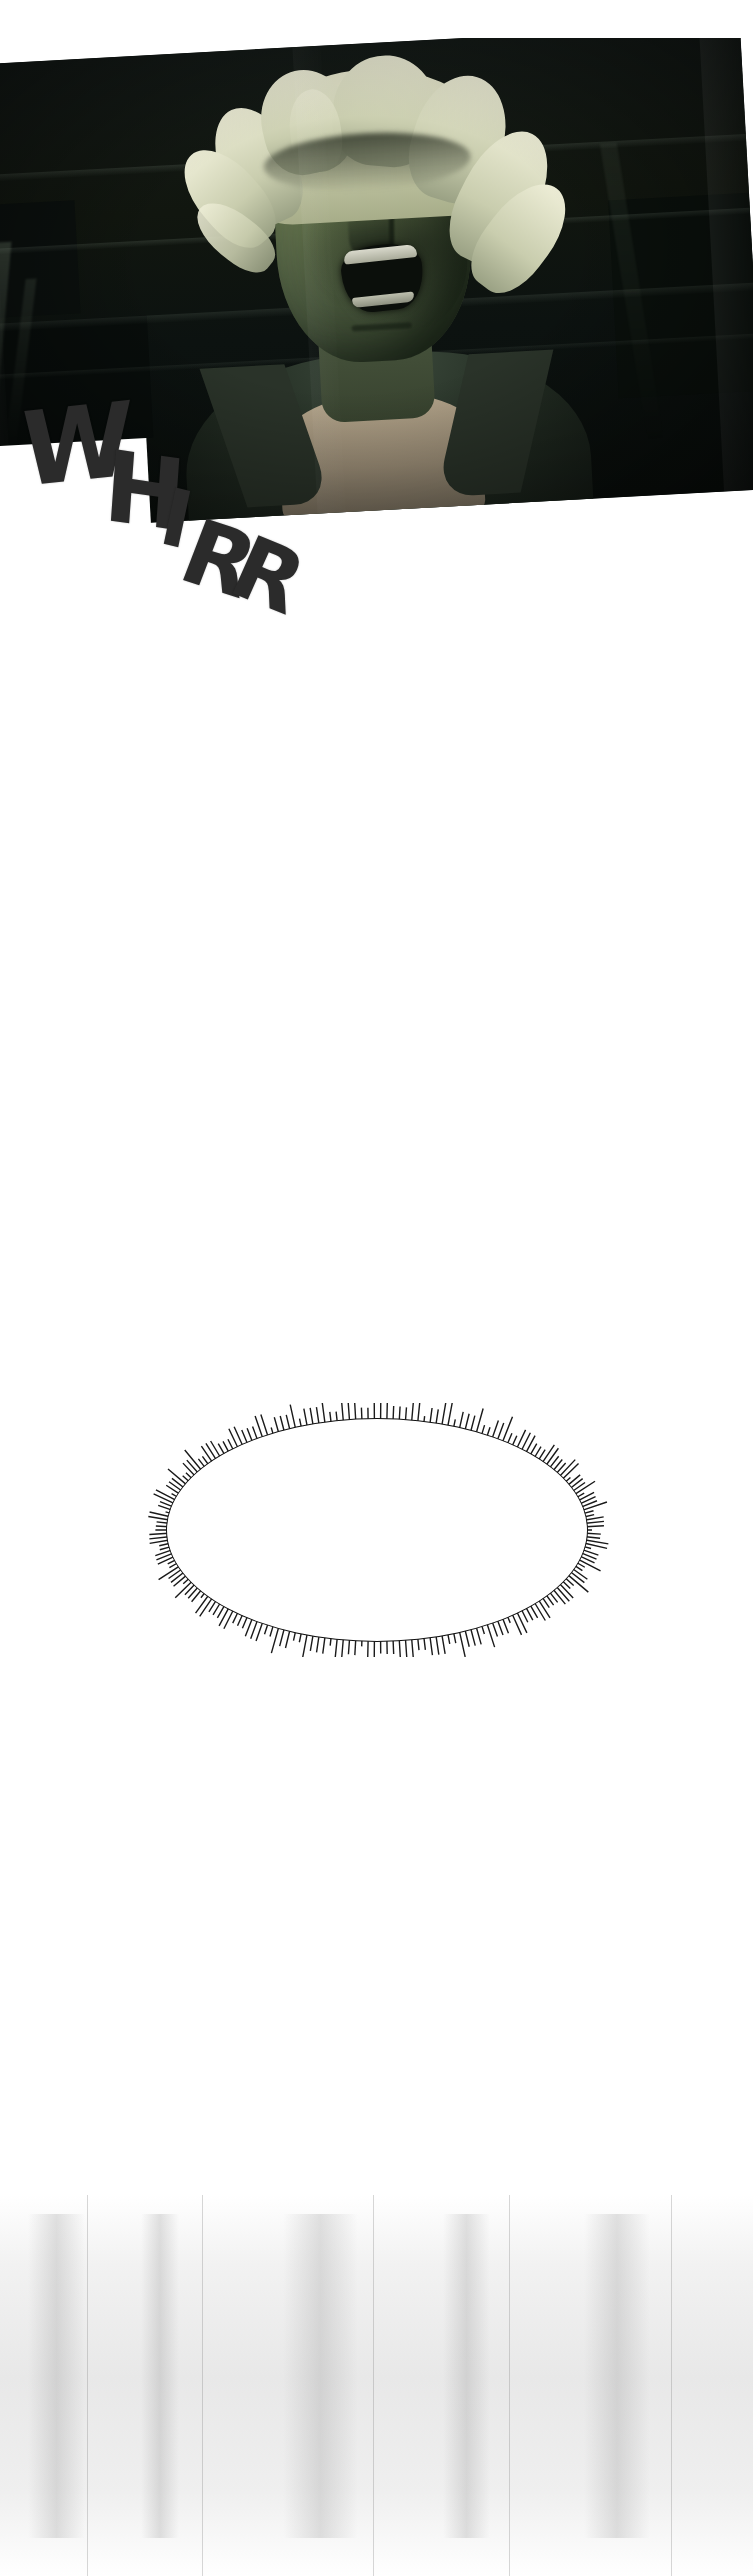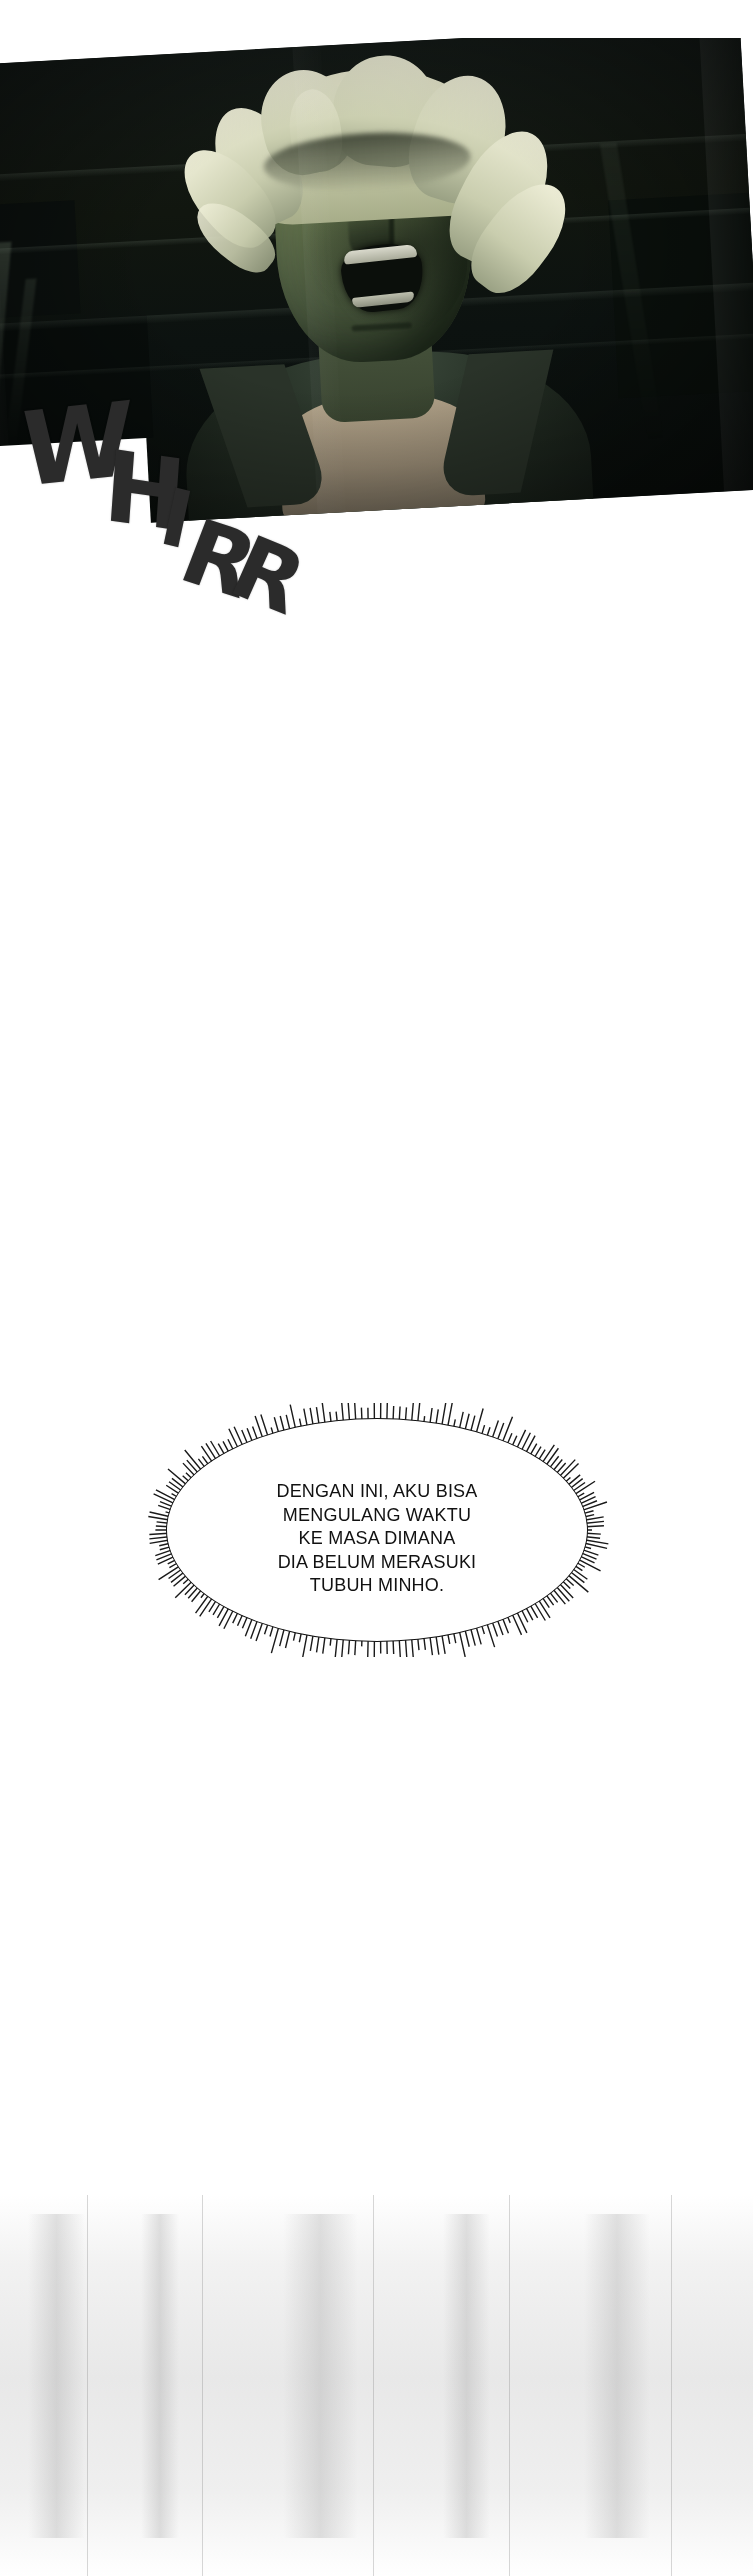--- a/index.html
+++ b/index.html
@@ -480,25 +480,20 @@
     </div>
   </div>
 
   <div class="balloon-wrap">
     <svg class="balloon-spikes" viewBox="0 0 500 270" width="471" height="254">
       <g id="spike-group" fill="none" stroke="#1a1a1a" stroke-width="1.6">
           <path d="M472.0,135.0L478.0,135.0M471.9,138.5L487.4,139.4M471.6,142.1L486.6,143.8M471.1,145.6L495.4,149.7M470.4,149.1L494.0,154.5M469.5,152.6L477.0,154.7M468.4,156.1L484.8,161.7M467.1,159.5L482.8,165.9M465.7,163.0L480.7,169.9M464.0,166.4L487.1,178.5M462.1,169.8L470.4,174.6M460.1,173.1L467.8,178.2M457.8,176.5L473.1,187.4M455.4,179.7L469.9,191.0M452.8,183.0L474.1,201.0M450.0,186.2L458.5,193.9M447.0,189.4L454.9,197.1M443.9,192.5L458.0,207.4M440.6,195.5L453.9,210.7M437.1,198.5L449.7,213.8M433.4,201.5L441.5,212.0M429.6,204.4L437.2,214.8M425.6,207.2L432.6,217.5M421.5,209.9L433.4,228.5M417.2,212.6L428.4,231.2M412.7,215.3L420.2,228.4M408.1,217.8L415.1,230.8M403.4,220.3L409.8,233.1M398.5,222.7L408.8,244.3M393.5,225.0L403.1,246.5M388.4,227.3L391.1,233.7M383.2,229.4L389.2,244.8M377.8,231.5L383.4,246.6M372.3,233.5L377.5,248.3M366.7,235.4L374.5,259.5M361.0,237.2L363.6,245.6M355.2,238.9L360.2,256.6M349.3,240.5L353.9,257.9M343.3,242.1L347.5,259.1M337.3,243.5L343.2,270.0M331.1,244.8L333.2,255.2M324.9,246.1L326.8,256.1M318.6,247.2L321.9,266.7M312.3,248.3L315.2,267.4M305.9,249.2L308.4,268.0M299.4,250.0L300.9,262.4M292.9,250.8L294.1,262.7M286.4,251.4L288.2,272.9M279.8,251.9L281.3,273.1M273.2,252.4L274.4,273.1M266.6,252.7L267.2,266.9M260.0,252.9L260.3,266.7M253.3,253.0L253.4,266.4M246.7,253.0L246.5,276.0M240.0,252.9L239.5,275.5M233.4,252.7L233.2,258.7M226.8,252.4L225.9,268.0M220.2,251.9L219.1,267.1M213.6,251.4L211.5,276.2M207.1,250.8L204.6,275.1M200.6,250.0L199.7,257.9M194.1,249.2L191.8,266.5M187.7,248.3L185.2,265.1M181.4,247.2L178.6,263.6M175.1,246.1L170.2,271.9M168.9,244.8L166.9,254.3M162.7,243.5L160.7,252.6M156.7,242.1L152.2,260.4M150.7,240.5L146.0,258.4M144.8,238.9L137.2,265.9M139.0,237.2L135.7,248.2M133.3,235.4L129.9,245.9M127.7,233.5L120.9,253.0M122.2,231.5L115.2,250.5M116.8,229.4L109.5,247.9M111.6,227.3L106.4,239.5M106.5,225.0L101.2,236.8M101.5,222.7L96.1,234.0M96.6,220.3L86.7,240.0M91.9,217.8L81.6,236.9M87.3,215.3L79.8,228.4M82.8,212.6L75.2,225.2M78.5,209.9L70.8,222.0M74.4,207.2L61.0,226.9M70.4,204.4L56.6,223.3M66.6,201.5L62.3,207.0M62.9,198.5L52.4,211.3M59.4,195.5L48.8,207.6M56.1,192.5L45.3,203.9M53.0,189.4L35.0,207.1M50.0,186.2L43.5,192.1M47.2,183.0L33.2,194.8M44.6,179.7L30.5,190.7M42.2,176.5L27.9,186.6M39.9,173.1L17.3,187.8M37.9,169.8L28.8,175.1M36.0,166.4L27.0,171.1M34.3,163.0L16.5,171.2M32.9,159.5L15.0,166.7M31.6,156.1L13.8,162.2M30.5,152.6L18.6,156.0M29.6,149.1L18.0,151.7M28.9,145.6L7.8,149.2M28.4,142.1L7.5,144.4M28.1,138.5L7.5,139.7M28.0,135.0L13.9,135.0M28.1,131.5L14.4,130.7M28.4,127.9L15.2,126.4M28.9,124.4L6.4,120.6M29.6,120.9L7.7,115.9M30.5,117.4L24.7,115.8M31.6,113.9L16.9,108.9M32.9,110.5L18.8,104.8M34.3,107.0L12.0,96.7M36.0,103.6L14.5,92.3M37.9,100.2L31.1,96.3M39.9,96.9L25.4,87.4M42.2,93.5L28.4,83.7M44.6,90.3L31.5,80.1M47.2,87.0L27.3,70.1M50.0,83.8L42.9,77.3M53.0,80.6L46.4,74.2M56.1,77.5L43.2,63.9M59.4,74.5L47.3,60.7M62.9,71.5L45.1,49.9M66.6,68.5L59.6,59.4M70.4,65.6L63.9,56.7M74.4,62.8L62.8,45.8M78.5,60.1L67.6,43.0M82.8,57.4L72.6,40.4M87.3,54.7L80.7,43.2M91.9,52.2L85.8,40.8M96.6,49.7L91.0,38.5M101.5,47.3L92.0,27.4M106.5,45.0L97.6,25.2M111.6,42.7L105.7,28.8M116.8,40.6L111.4,26.9M122.2,38.5L117.2,25.1M127.7,36.5L119.9,13.9M133.3,34.6L126.0,12.3M139.0,32.8L137.0,26.1M144.8,31.1L140.3,15.2M150.7,29.5L146.6,13.8M156.7,27.9L153.0,12.6M162.7,26.5L157.2,1.8M168.9,25.2L167.1,16.6M175.1,23.9L171.7,5.9M181.4,22.8L178.4,5.1M187.7,21.7L185.1,4.4M194.1,20.8L190.5,-6.1M200.6,20.0L199.3,9.4M207.1,19.2L206.0,9.1M213.6,18.6L211.9,-1.1M220.2,18.1L218.8,-1.3M226.8,17.6L225.7,-1.3M233.4,17.3L232.9,4.9M240.0,17.1L239.8,5.1M246.7,17.0L246.5,-4.6M253.3,17.0L253.5,-4.2M260.0,17.1L260.5,-3.7M266.6,17.3L267.2,3.1M273.2,17.6L274.0,3.8M279.8,18.1L280.8,4.7M286.4,18.6L288.4,-4.3M292.9,19.2L295.2,-3.3M299.4,20.0L300.1,13.9M305.9,20.8L308.0,5.3M312.3,21.7L314.6,6.7M318.6,22.8L322.8,-1.7M324.9,23.9L329.4,-0.1M331.1,25.2L332.7,17.4M337.3,26.5L341.1,9.5M343.3,27.9L347.4,11.4M349.3,29.5L353.5,13.4M355.2,31.1L362.3,5.8M361.0,32.8L363.8,23.5M366.7,34.6L369.6,25.8M372.3,36.5L378.5,18.7M377.8,38.5L384.2,21.2M383.2,40.6L393.5,14.5M388.4,42.7L392.9,32.1M393.5,45.0L398.1,34.9M398.5,47.3L407.4,28.6M403.4,49.7L412.5,31.6M408.1,52.2L417.5,34.7M412.7,54.7L419.3,43.2M417.2,57.4L423.8,46.3M421.5,60.1L428.2,49.5M425.6,62.8L438.0,44.6M429.6,65.6L442.3,48.1M433.4,68.5L442.6,56.6M437.1,71.5L446.4,60.1M440.6,74.5L450.0,63.8M443.9,77.5L460.2,60.2M447.0,80.6L463.7,64.2M450.0,83.8L455.1,79.1M452.8,87.0L465.4,76.4M455.4,90.3L468.1,80.4M457.8,93.5L470.6,84.5M460.1,96.9L481.2,83.2M462.1,100.2L469.7,95.8M464.0,103.6L480.2,95.1M465.7,107.0L481.8,99.5M467.1,110.5L483.3,103.9M468.4,113.9L493.9,105.2M469.5,117.4L479.6,114.5M470.4,120.9L480.3,118.7M471.1,124.4L490.4,121.1M471.6,127.9L490.7,125.8M471.9,131.5L490.7,130.4" stroke="#1a1a1a" stroke-width="1.5" fill="none"></path>
         </g>
     </svg>
     <div class="balloon"></div>
-    <div class="balloon-text">DENGAN INI, AKU BISA
-MENGULANG WAKTU
-KE MASA DIMANA
-DIA BELUM MERASUKI
-TUBUH MINHO.</div>
   </div>
 
   <div class="bottom-fade">
     <div class="wide" style="left:28px;  width:57px;"></div>
     <div class="wide" style="left:141px; width:38px;"></div>
     <div class="wide" style="left:283px; width:75px;"></div>
     <div class="wide" style="left:443px; width:47px;"></div>
     <div class="wide" style="left:584px; width:66px;"></div>
     <div class="streak" style="left:87px;"></div>
     <div class="streak" style="left:202px;"></div>

